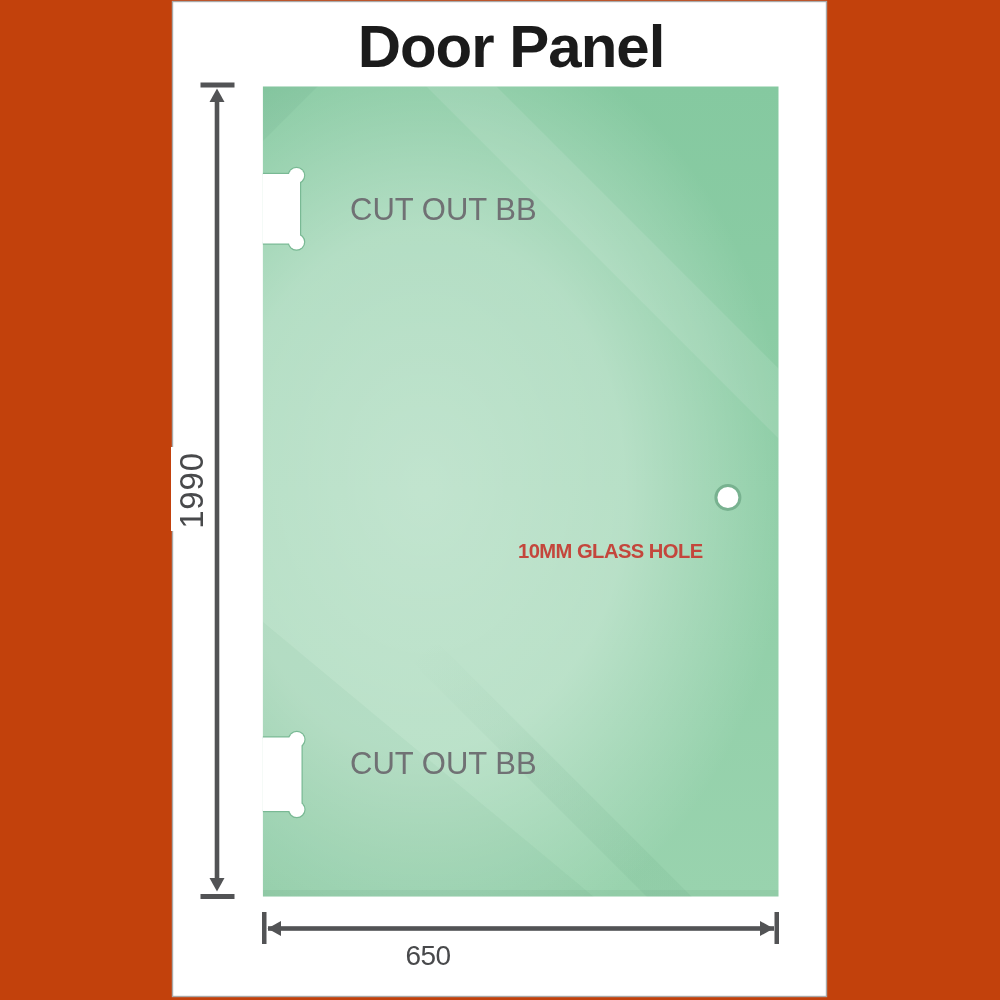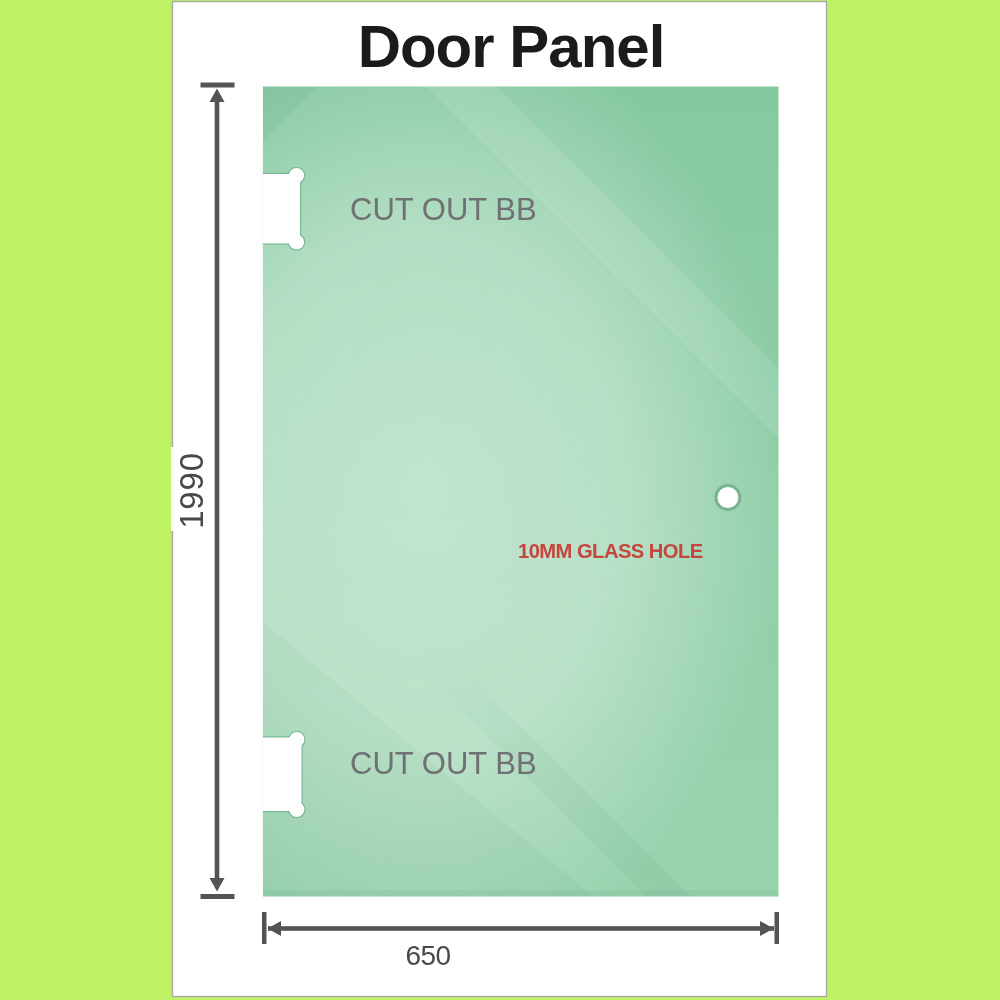--- a/index.html
+++ b/index.html
@@ -1,16 +1,16 @@
 <!DOCTYPE html>
 <html><head>
 <meta charset="utf-8">
 <style>
   html,body{margin:0;padding:0;background:#ffffff;}
-  .page{position:relative;width:1000px;height:1000px;background:#bef264;
+  .page{position:relative;width:1000px;height:1000px;background:#c2410c;
         font-family:"Liberation Sans", sans-serif;}
 </style>
 </head>
 <body>
 <div class="page">
 <svg width="1000" height="1000" viewBox="0 0 1000 1000" xmlns="http://www.w3.org/2000/svg">
   <defs>
     <linearGradient id="glassBase" x1="0" y1="86" x2="0" y2="897" gradientUnits="userSpaceOnUse">
       <stop offset="0" stop-color="#85c9a0"></stop>
       <stop offset="1" stop-color="#99d3ae"></stop>

